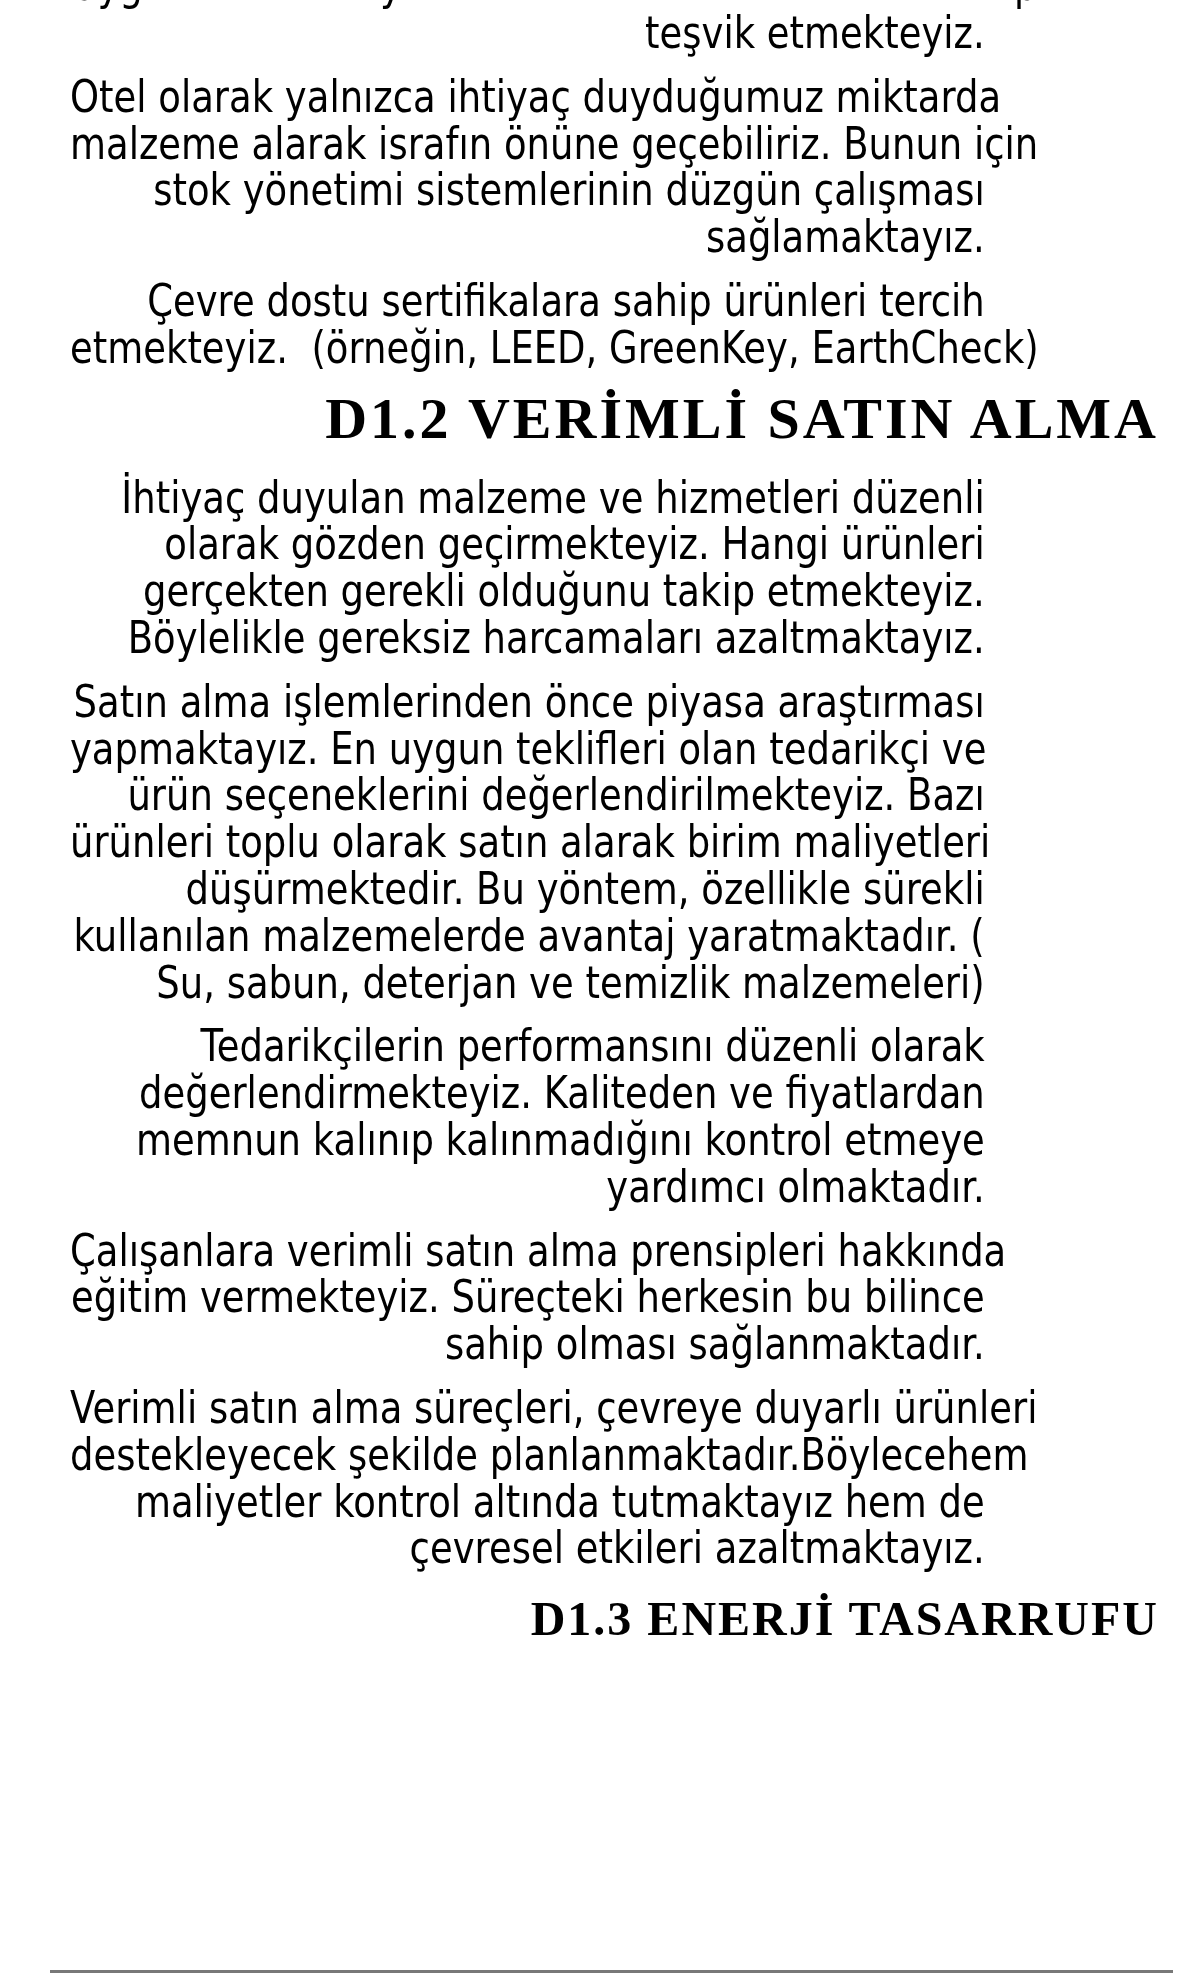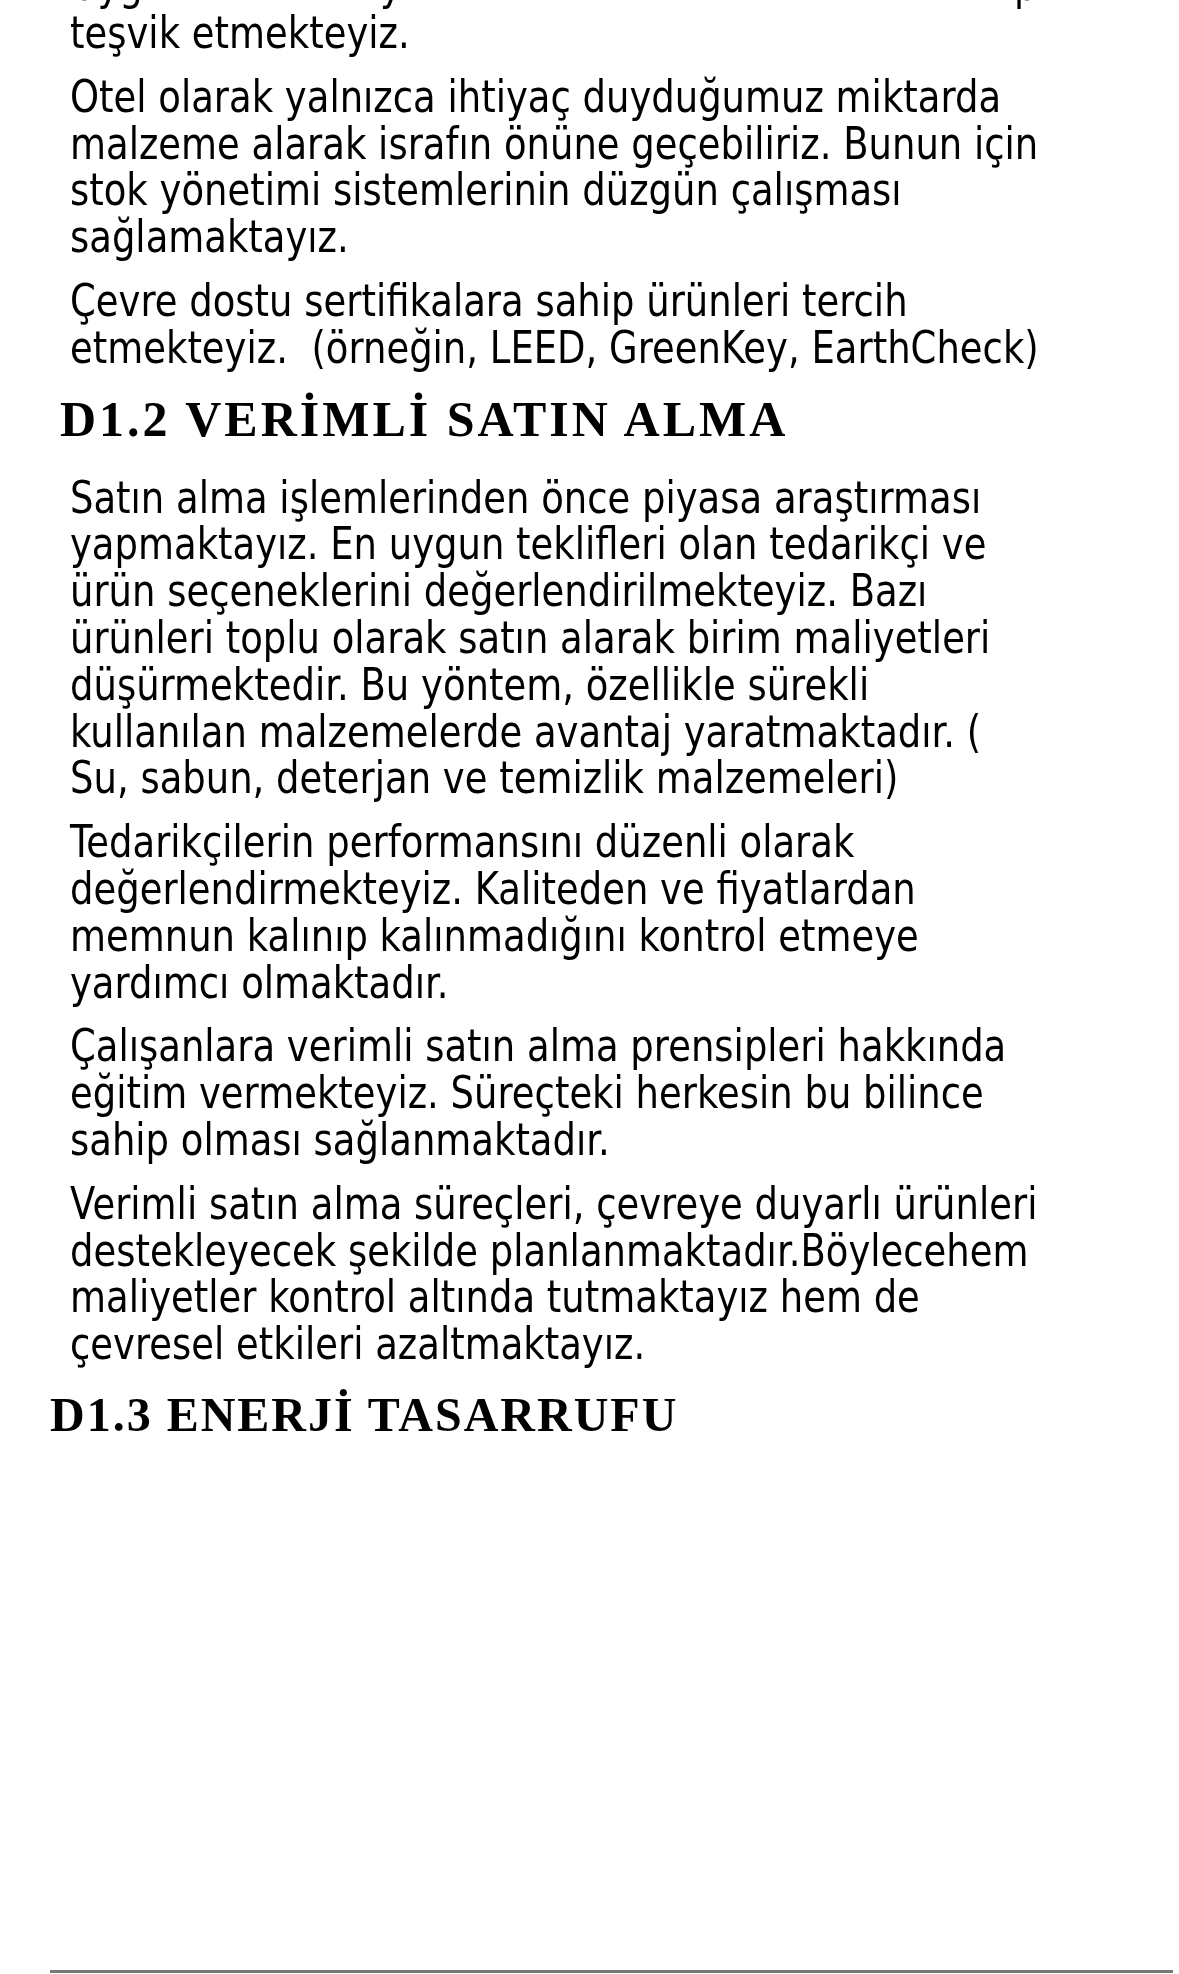--- a/index.html
+++ b/index.html
@@ -10,20 +10,21 @@
     position: relative;
     font-family: "DejaVu Sans", sans-serif;
     color: #000000;
   }
   .page {
     position: relative;
     width: 1179px; height: 1974px;
     padding: 0 20px 0 70px;
     box-sizing: border-box;
     overflow: hidden;
+    text-align: right;
   }
   
   .top-clip {
     position: relative;
     height: 10px;
     overflow: hidden;
   }
   .top-clip .frag {
     position: absolute;
     top: -38px;
@@ -42,21 +43,21 @@
   .line {
     font-size: 44px;
     line-height: 46.8px;
     white-space: pre;
     transform: scaleX(0.84);
     transform-origin: left top;
   }
   .heading {
     font-family: "Liberation Serif", serif;
     font-weight: bold;
-    font-size: 50px;
+    font-size: 58px;
     line-height: 60px;
     letter-spacing: 3px;
     white-space: pre;
     margin: 16px 0 26px -10px;
   }
   .heading-clipped {
     font-family: "Liberation Serif", serif;
     font-weight: bold;
     font-size: 48px;
     line-height: 60px;
@@ -97,20 +98,26 @@
 
   <div class="para">
     <div class="line">Çevre dostu sertifikalara sahip ürünleri tercih</div>
     <div class="line">etmekteyiz.  (örneğin, LEED, GreenKey, EarthCheck)</div>
   </div>
 
 
 
   <div class="heading">D1.2 VERİMLİ SATIN ALMA</div>
 
+  <div class="para">
+    <div class="line">İhtiyaç duyulan malzeme ve hizmetleri düzenli</div>
+    <div class="line">olarak gözden geçirmekteyiz. Hangi ürünleri</div>
+    <div class="line">gerçekten gerekli olduğunu takip etmekteyiz.</div>
+    <div class="line">Böylelikle gereksiz harcamaları azaltmaktayız.</div>
+  </div>
 
   <div class="para">
     <div class="line">Satın alma işlemlerinden önce piyasa araştırması</div>
     <div class="line">yapmaktayız. En uygun teklifleri olan tedarikçi ve</div>
     <div class="line">ürün seçeneklerini değerlendirilmekteyiz. Bazı</div>
     <div class="line">ürünleri toplu olarak satın alarak birim maliyetleri</div>
     <div class="line">düşürmektedir. Bu yöntem, özellikle sürekli</div>
     <div class="line">kullanılan malzemelerde avantaj yaratmaktadır. (</div>
     <div class="line">Su, sabun, deterjan ve temizlik malzemeleri)</div>
   </div>

